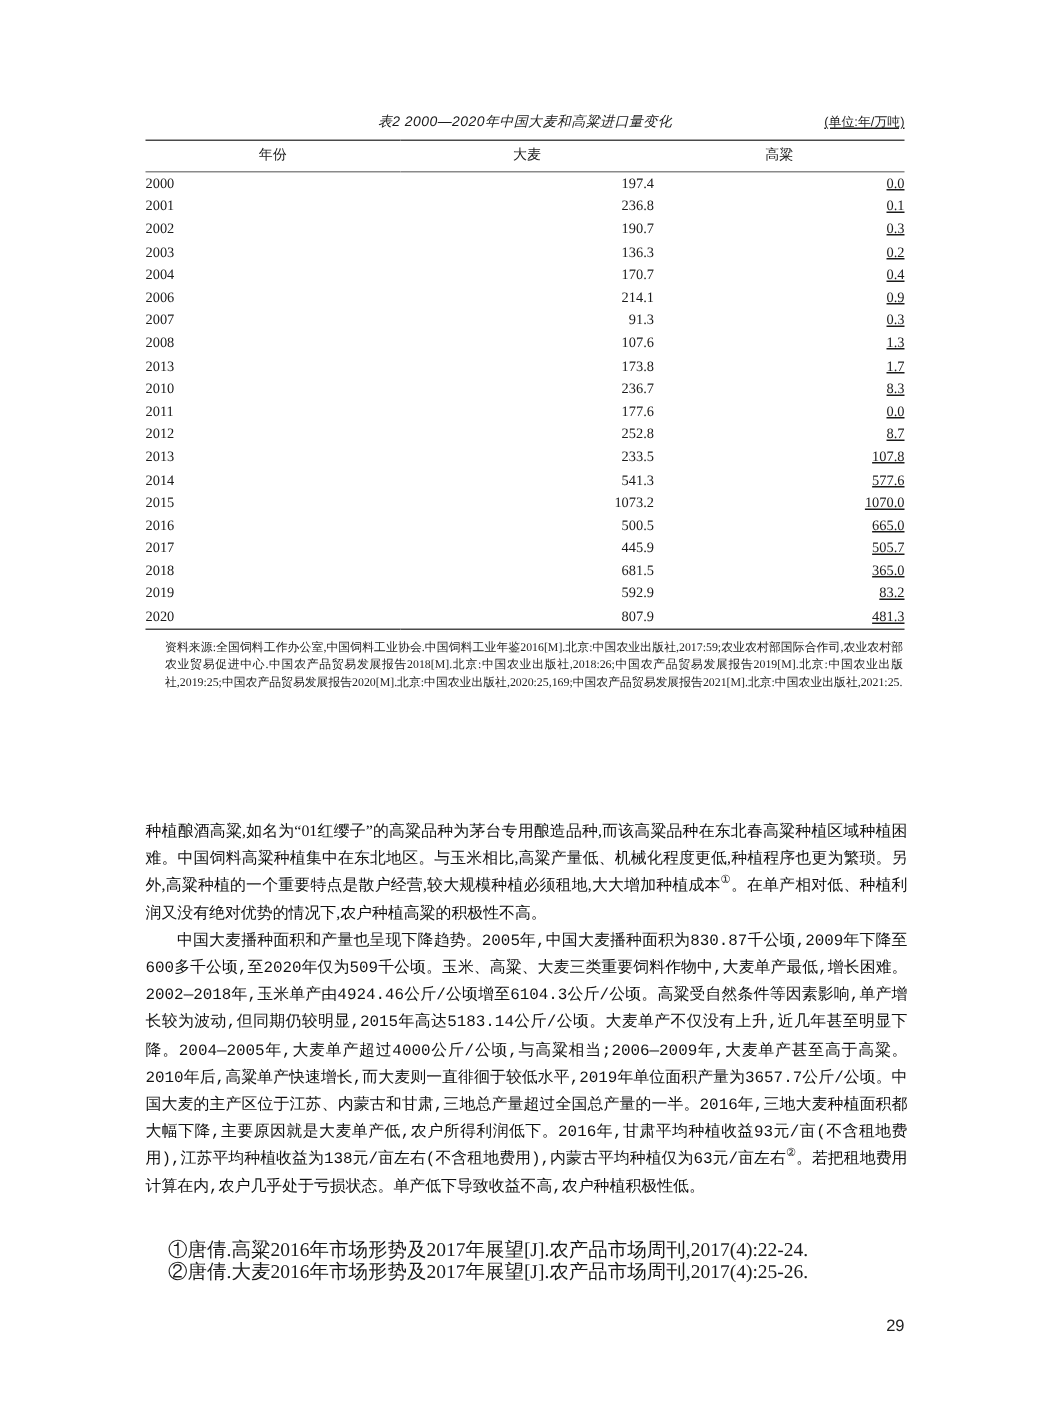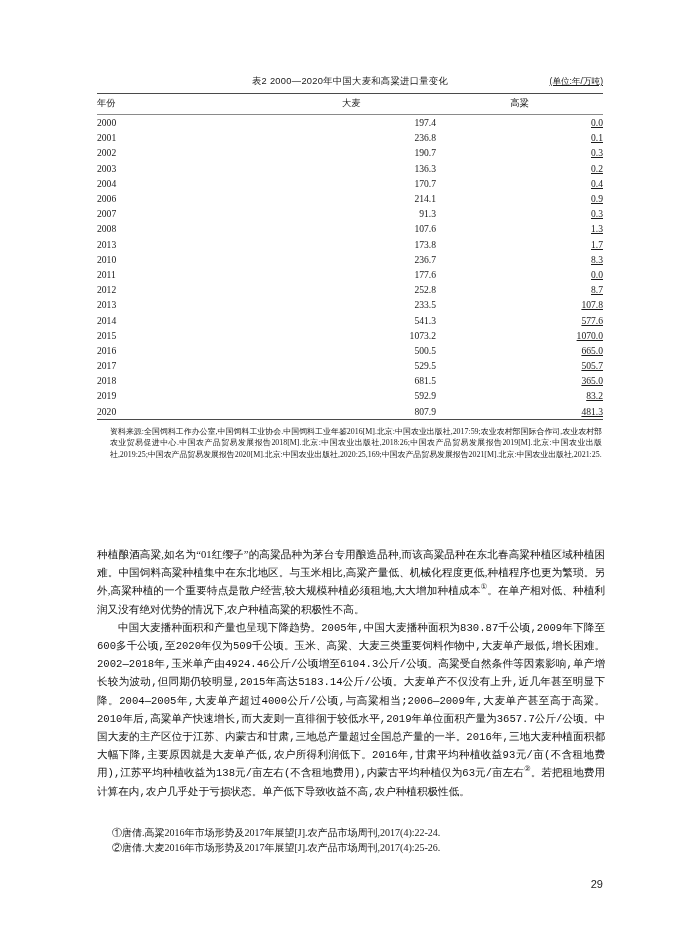--- a/index.html
+++ b/index.html
@@ -39,20 +39,21 @@
     position: relative;
     font-size: 9.3px;
     line-height: 14px;
     margin-bottom: 5px;
     font-family: "Liberation Sans", "DejaVu Sans", sans-serif;
   }
   .table-caption {
     letter-spacing: 0.3px;
     white-space: nowrap;
     font-weight: normal;
+    font-style: italic;
   }
   .table-unit {
     position: absolute;
     right: 0;
     top: 0;
     font-size: 8.6px;
     white-space: nowrap;
     text-decoration: underline;
   }
 
@@ -60,20 +61,21 @@
     border-collapse: collapse;
     width: 506px;
     table-layout: fixed;
     font-size: 9.4px;
   }
   table.data-table thead th {
     font-weight: normal;
     font-family: "Liberation Sans", "DejaVu Sans", sans-serif;
     font-size: 9.3px;
     padding: 3px 0 4px 0;
+    text-align: center;
   }
   .rule-top { border-top: 1.4px solid #4a4a4a; }
   .rule-mid { border-bottom: 0.8px solid #8a8a8a; }
   .rule-bottom { border-bottom: 1.4px solid #4a4a4a; }
 
   table.data-table tbody td {
     padding: 2.1px 0;
     font-size: 9.6px;
     font-family: "Liberation Serif", "DejaVu Serif", serif;
   }
@@ -128,21 +130,21 @@
     vertical-align: super;
     line-height: 0;
   }
 
   
   .footnotes {
     position: absolute;
     left: 112px;
     top: 826px;
     width: 470px;
-    font-size: 10px;
+    font-size: 13px;
     line-height: 14.6px;
   }
   .footnotes div { white-space: nowrap; }
 
   
   .page-number {
     position: absolute;
     right: 97px;
     bottom: 53px;
     font-size: 11px;
@@ -251,21 +253,21 @@
             <td class="c-barley">1073.2</td>
             <td class="c-sorgh">1070.0</td>
           </tr>
           <tr>
             <td class="c-year">2016</td>
             <td class="c-barley">500.5</td>
             <td class="c-sorgh">665.0</td>
           </tr>
           <tr>
             <td class="c-year">2017</td>
-            <td class="c-barley">529.5</td>
+            <td class="c-barley">445.9</td>
             <td class="c-sorgh">505.7</td>
           </tr>
           <tr>
             <td class="c-year">2018</td>
             <td class="c-barley">681.5</td>
             <td class="c-sorgh">365.0</td>
           </tr>
           <tr>
             <td class="c-year">2019</td>
             <td class="c-barley">592.9</td>

